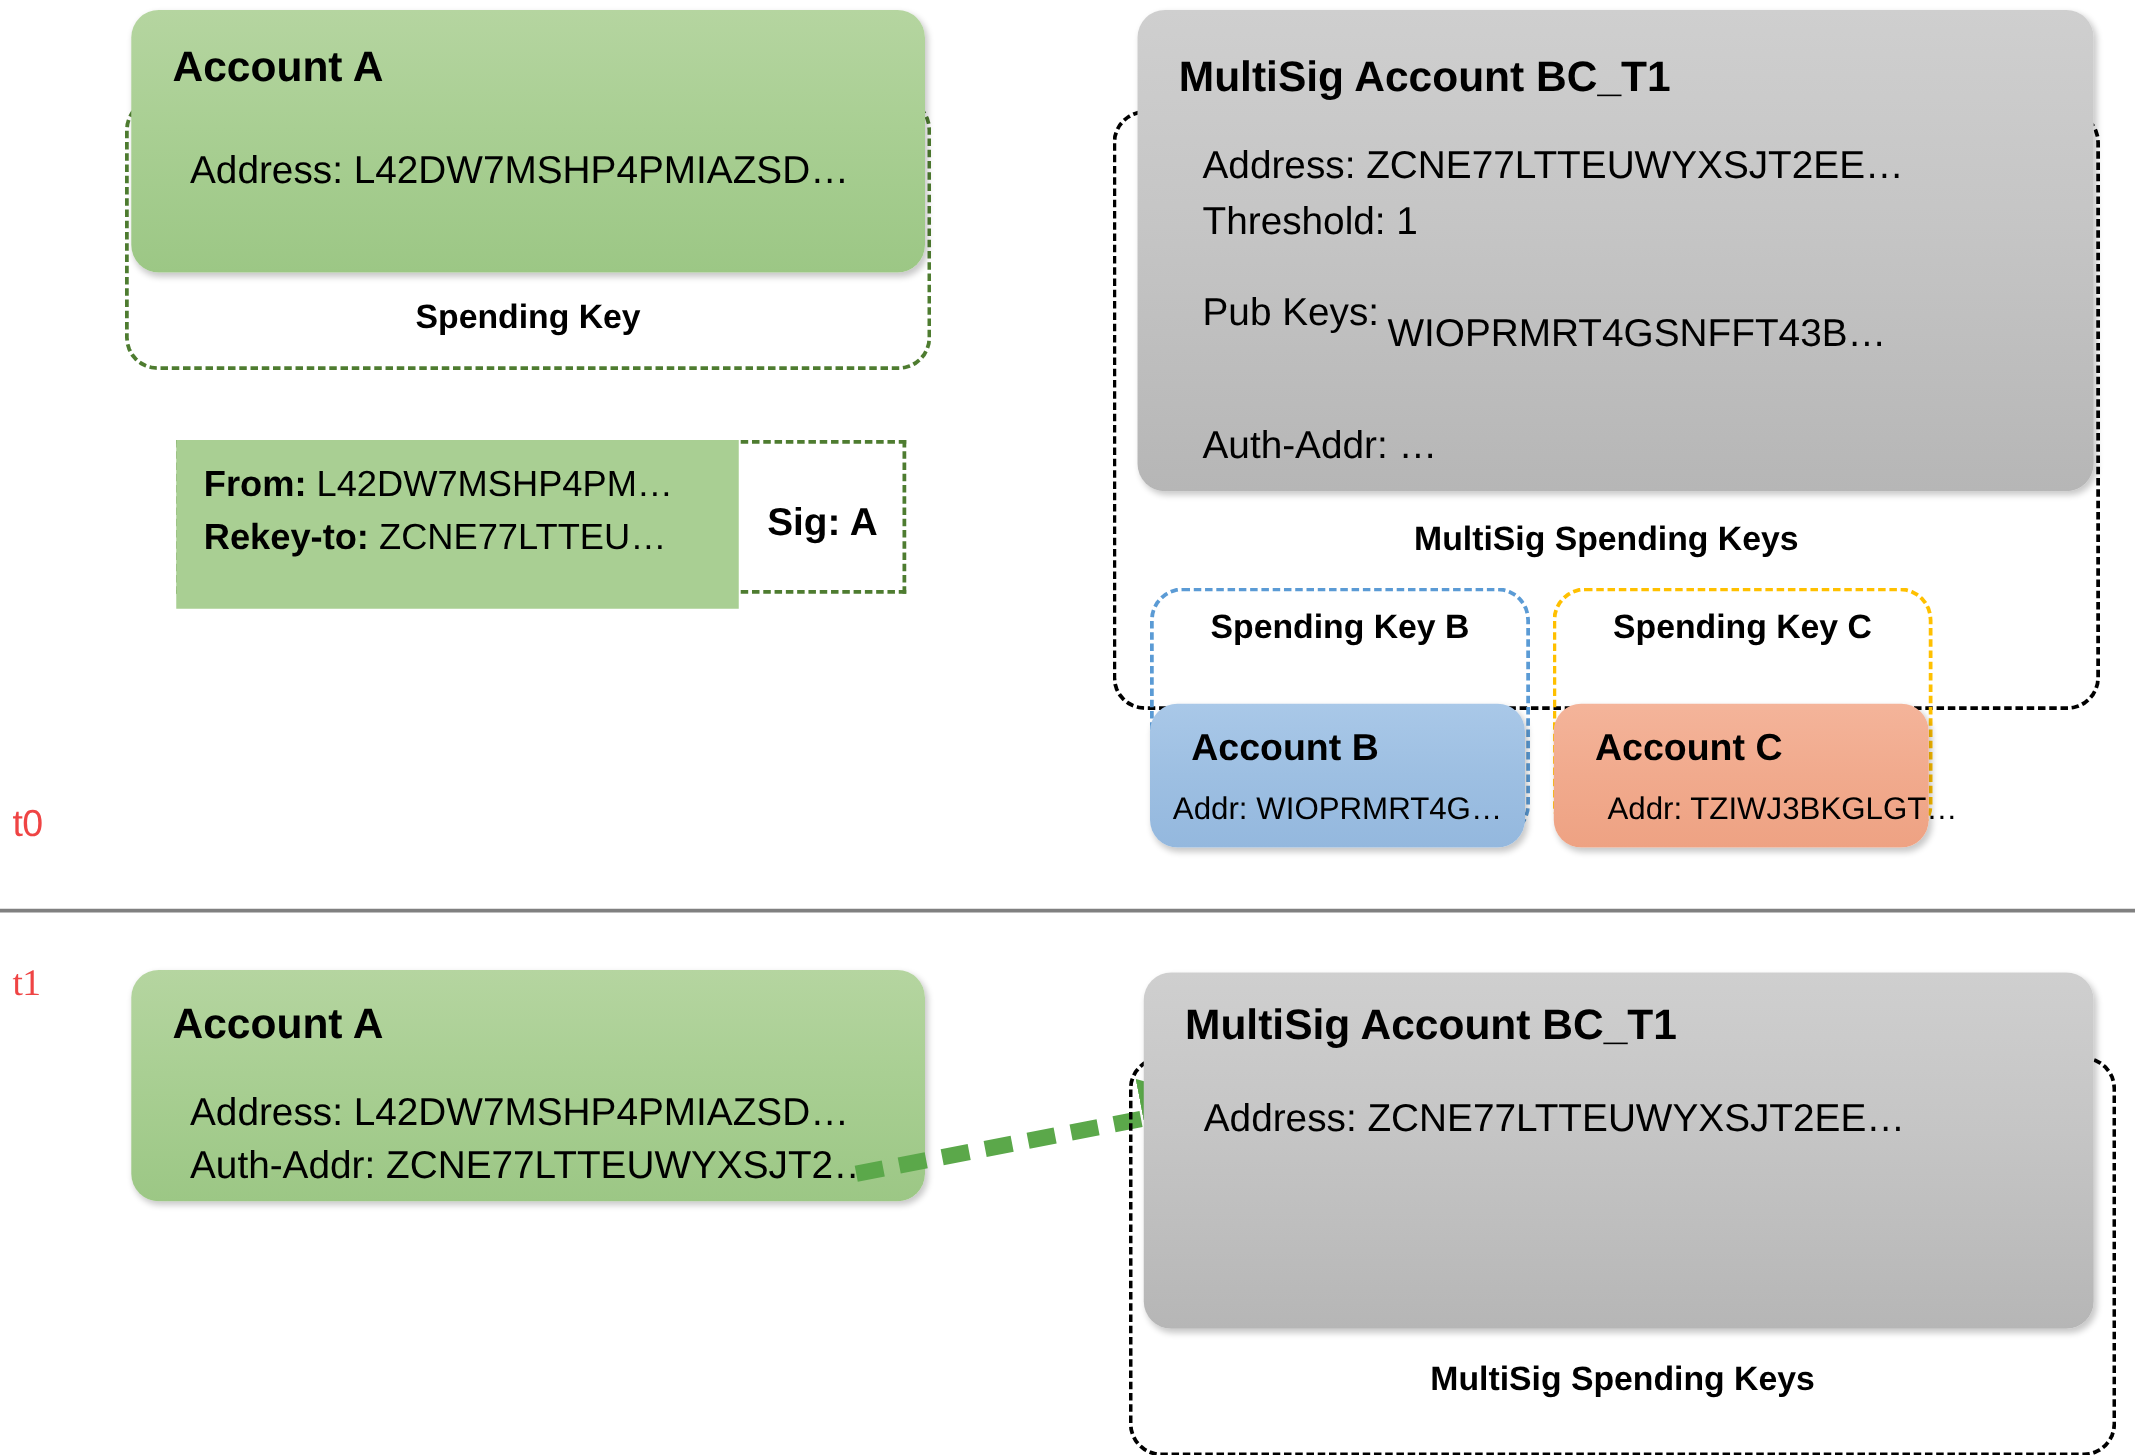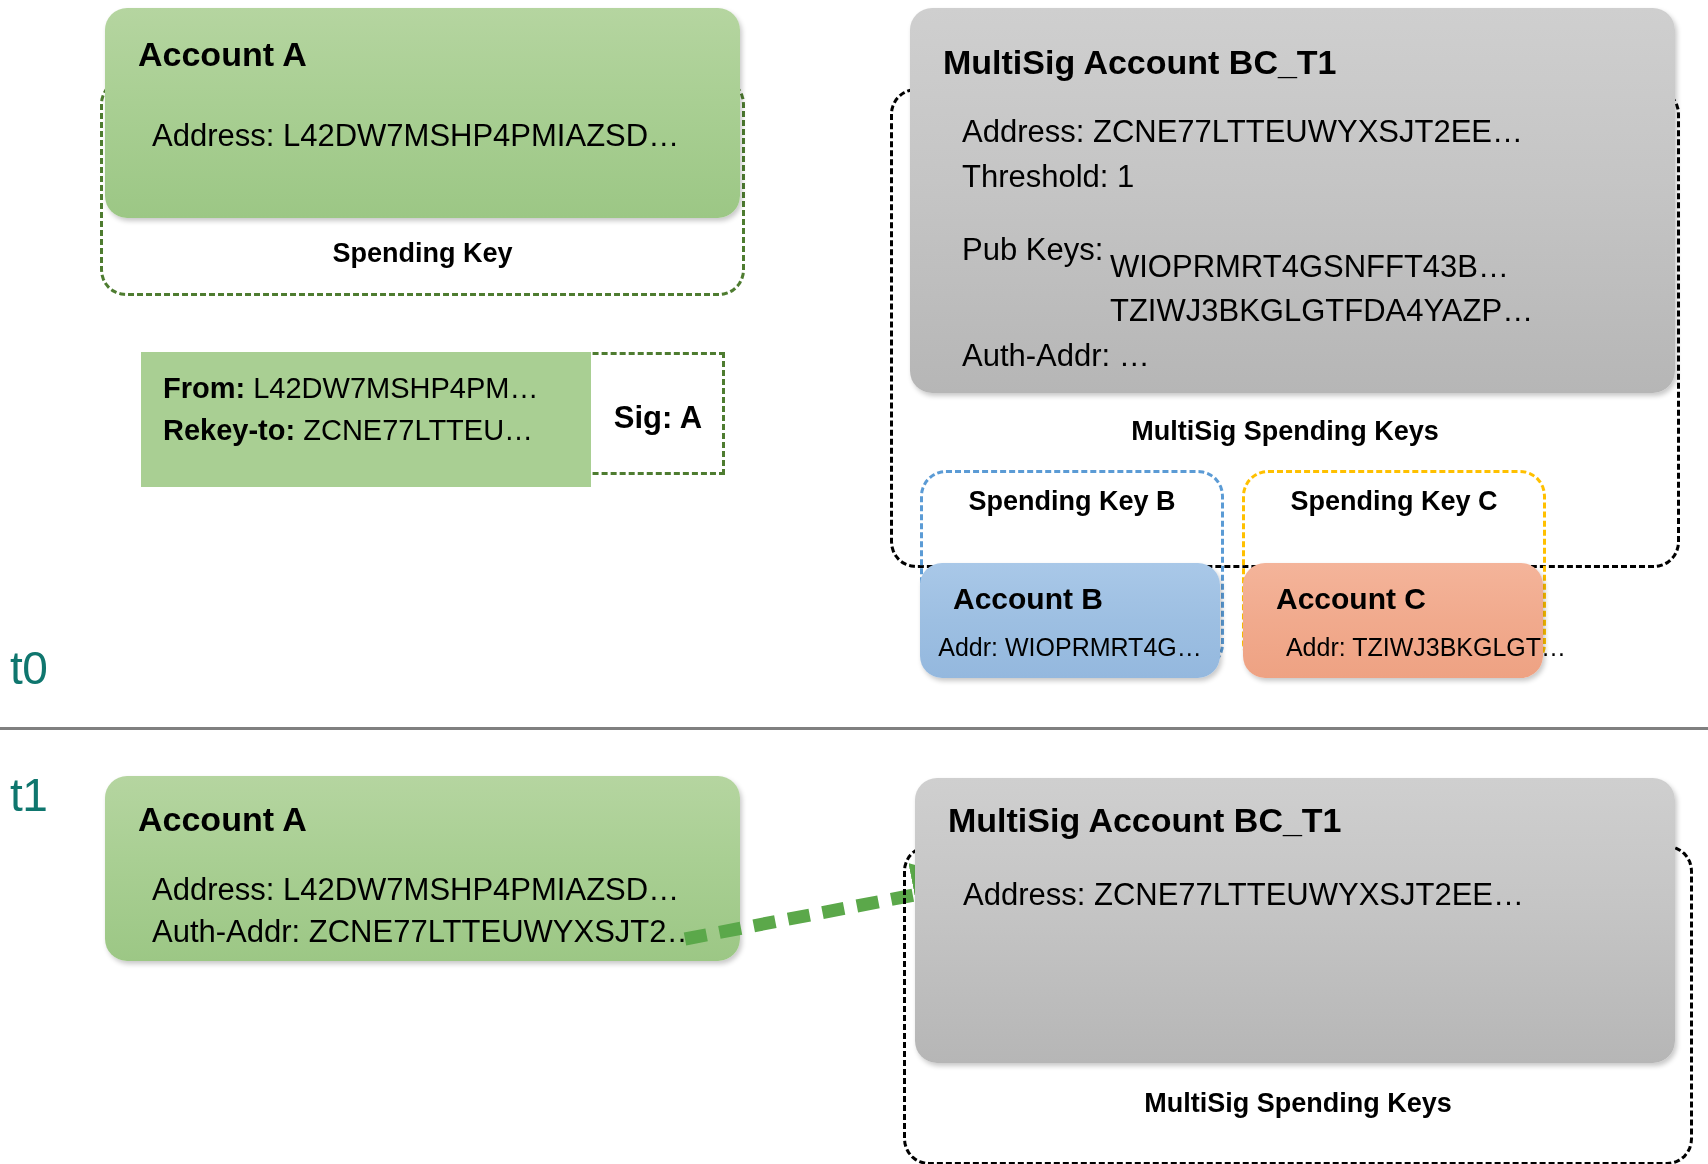--- a/index.html
+++ b/index.html
@@ -16,23 +16,23 @@
     position: relative;
     width: 1708px;
     height: 1164px;
     overflow: hidden;
     background: #ffffff;
   }
   .abs { position: absolute; box-sizing: border-box; }
 
   
   .time-label {
-    font-size: 46px;
+    font-size: 30px;
     font-weight: 400;
-    color: #0f766e;
+    color: #ef4444;
     line-height: 1;
     letter-spacing: -0.5px;
   }
 
   
   .divider {
     background: #808080;
     height: 3px;
   }
 
@@ -144,21 +144,20 @@
   <div class="abs sig-label" style="left:591px; top:400px; width:134px;">Sig: A</div>
 
   <div class="abs dashed-wrap" style="left:890px; top:88px; width:790px; height:480px;"></div>
 
   <div class="abs acct-box acct-gray" style="left:910px; top:8px; width:765px; height:385px;">
     <div class="title t-34" style="position:absolute; left:0; top:36px;">MultiSig Account BC_T1</div>
     <div class="body-line" style="position:absolute; left:52px; top:102px;">Address: ZCNE77LTTEUWYXSJT2EE…</div>
     <div class="body-line" style="position:absolute; left:52px; top:147px;">Threshold: 1</div>
     <div class="body-line" style="position:absolute; left:52px; top:192px;margin-top:28px;">Pub Keys:</div>
     <div class="body-line" style="position:absolute; left:200px; top:237px;">WIOPRMRT4GSNFFT43B…</div>
-    <div class="body-line" style="position:absolute; left:200px; top:281px;">TZIWJ3BKGLGTFDA4YAZP…</div>
     <div class="body-line" style="position:absolute; left:52px; top:326px;">Auth-Addr: …</div>
   </div>
 
   <div class="abs keylabel t-30" style="left:890px; top:416px; width:790px;">MultiSig Spending Keys</div>
 
   <div class="abs dashed-wrap blue" style="left:920px; top:470px; width:304px; height:200px; border-radius:26px;"></div>
   <div class="abs keylabel t-27" style="left:920px; top:486px; width:304px;">Spending Key B</div>
 
   <div class="abs dashed-wrap yellow" style="left:1242px; top:470px; width:304px; height:200px; border-radius:26px;"></div>
   <div class="abs keylabel t-27" style="left:1242px; top:486px; width:304px;">Spending Key C</div>
@@ -168,21 +167,21 @@
     <div class="addr-small" style="position:absolute; left:0; top:70px;">Addr: WIOPRMRT4G…</div>
   </div>
 
   <div class="abs acct-box acct-orange" style="left:1243px; top:563px; width:300px; height:115px;">
     <div class="title t-30" style="position:absolute; left:0; top:19px;">Account C</div>
     <div class="addr-small" style="position:absolute; left:0; top:70px;padding-left:33px;">Addr: TZIWJ3BKGLGT…</div>
   </div>
 
   <div class="abs divider" style="left:0px; top:727px; width:1708px;"></div>
 
-  <div class="abs time-label" style="left:10px; top:772px;">t1</div>
+  <div class="abs time-label" style="left:10px; top:772px;font-family:Liberation Serif, serif;">t1</div>
 
   <div class="abs acct-box acct-green" style="left:105px; top:776px; width:635px; height:185px;">
     <div class="title t-34" style="position:absolute; left:0; top:25px;">Account A</div>
     <div class="body-line" style="position:absolute; left:47px; top:92px;">Address: L42DW7MSHP4PMIAZSD…</div>
     <div class="body-line" style="position:absolute; left:47px; top:134px;">Auth-Addr: ZCNE77LTTEUWYXSJT2…</div>
   </div>
 
   <svg class="arrow-svg" style="left:683px; top:860px; width:290px; height:100px;" viewBox="0 0 290 100">
     <defs>
       <marker id="arrowhead-green" markerWidth="5" markerHeight="5" refX="1.6" refY="2.5" orient="auto" markerUnits="strokeWidth">

